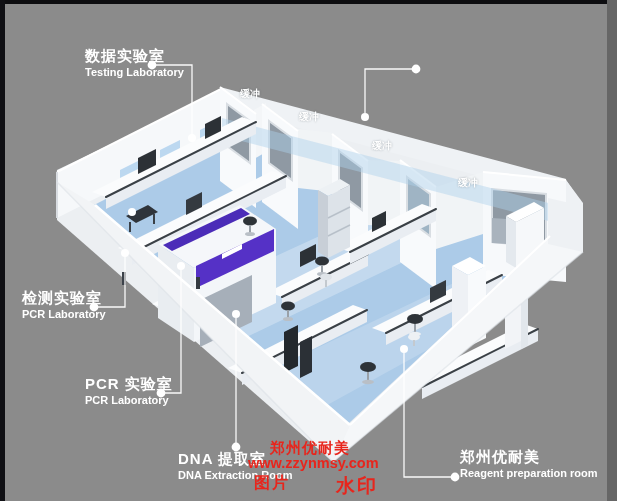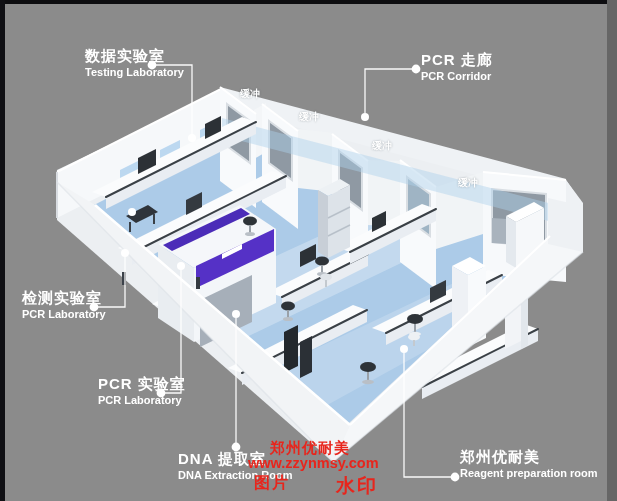--- a/index.html
+++ b/index.html
@@ -269,31 +269,27 @@
       <circle cx="455" cy="477" r="4.4"></circle>
         <circle cx="404" cy="349" r="4"></circle>
     </g>
   </svg>
 
   <div class="room-label" style="left:85px;top:48px;">
     <div class="zh">数据实验室</div>
     <div class="en">Testing Laboratory</div>
   </div>
 
-  <div class="room-label" style="left:421px;top:52px;">
-    <div class="zh">PCR 走廊</div>
-    <div class="en">PCR Corridor</div>
-  </div>
 
   <div class="room-label" style="left:22px;top:290px;">
     <div class="zh">检测实验室</div>
     <div class="en">PCR Laboratory</div>
   </div>
 
-  <div class="room-label" style="left:85px;top:376px;margin-left:13px;">
+  <div class="room-label" style="left:85px;top:376px;">
     <div class="zh">PCR 实验室</div>
     <div class="en">PCR Laboratory</div>
   </div>
 
   <div class="room-label" style="left:178px;top:451px;">
     <div class="zh">DNA 提取室</div>
     <div class="en">DNA Extraction Room</div>
   </div>
 
   <div class="room-label" style="left:460px;top:449px;">

